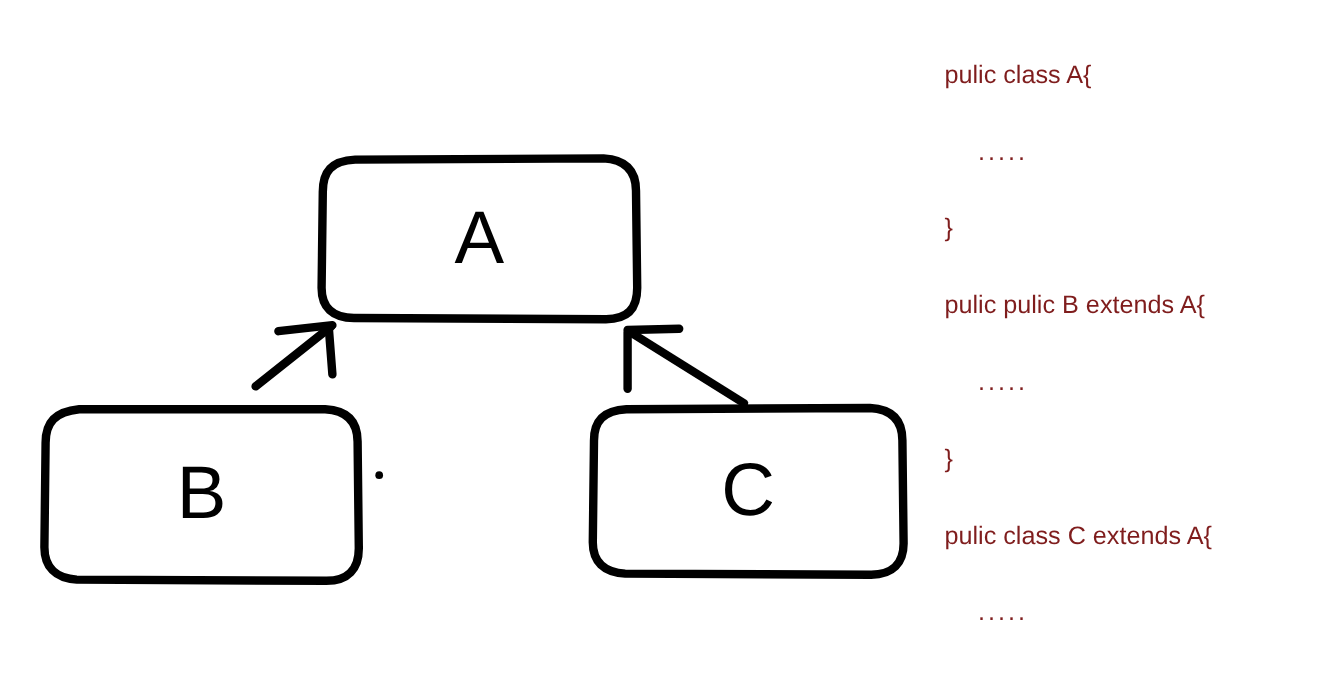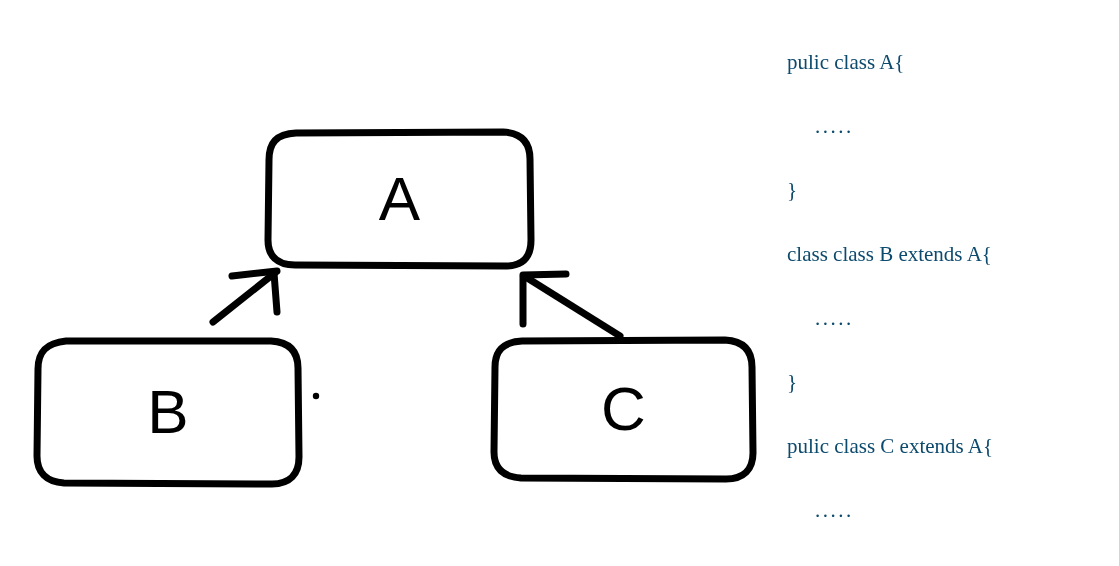--- a/index.html
+++ b/index.html
@@ -42,22 +42,22 @@
   #node-b-label { left: 37px;  top: 340px; width: 262px; height: 143px; }
   #node-c-label { left: 494px; top: 340px; width: 259px; height: 138px; }
 
   #code-block {
     position: absolute;
     left: 787px;
     top: 52px;
     width: 320px;
   }
   .code-line {
-    color: #0c4a6e;
-    font-family: Liberation Serif, serif;
+    color: #7f1d1d;
+    font-family: Liberation Sans, sans-serif;
     font-size: 21px;
     line-height: 1;
     height: 21px;
     margin-bottom: 43px;
     white-space: pre;
   }
   .code-line.indented {
     padding-left: 28px;
     letter-spacing: 2.5px;
   }
@@ -115,20 +115,20 @@
   </svg>
 
   <div class="node-label" id="node-a-label">A</div>
   <div class="node-label" id="node-b-label">B</div>
   <div class="node-label" id="node-c-label">C</div>
 
   <div id="code-block">
     <div class="code-line">pulic class A{</div>
     <div class="code-line indented">.....</div>
     <div class="code-line">}</div>
-    <div class="code-line">class class B extends A{</div>
+    <div class="code-line">pulic pulic B extends A{</div>
     <div class="code-line indented">.....</div>
     <div class="code-line">}</div>
     <div class="code-line">pulic class C extends A{</div>
     <div class="code-line indented">.....</div>
   </div>
 
 </div>
 
 </body></html>

